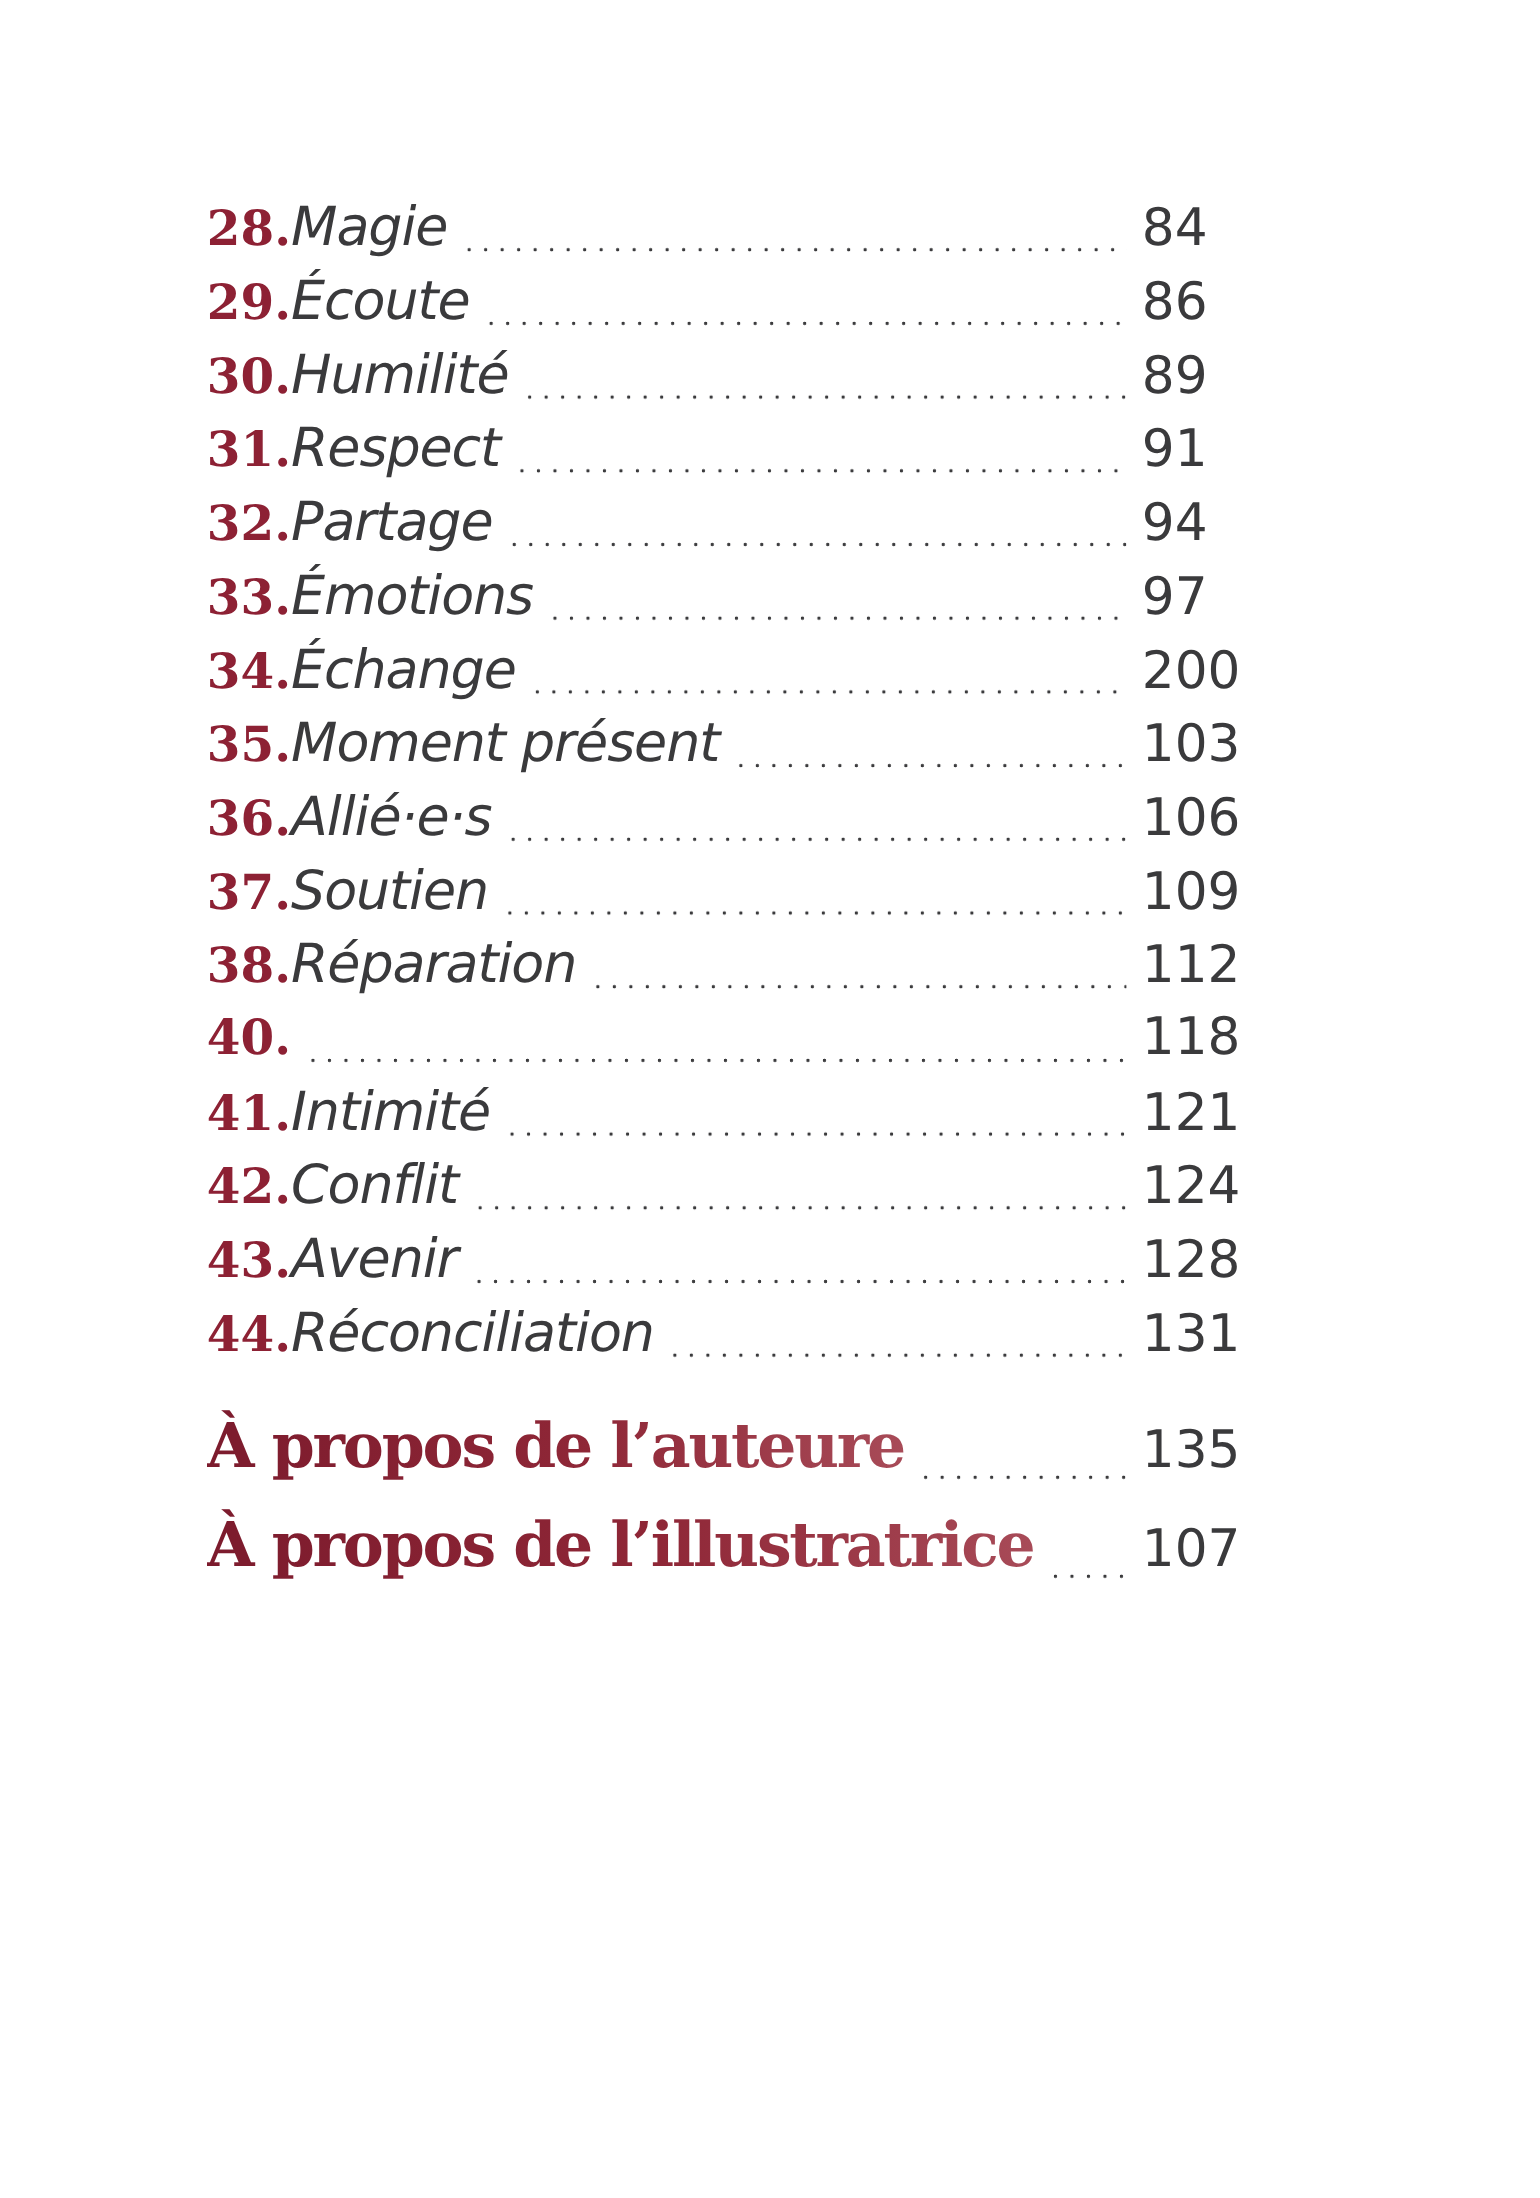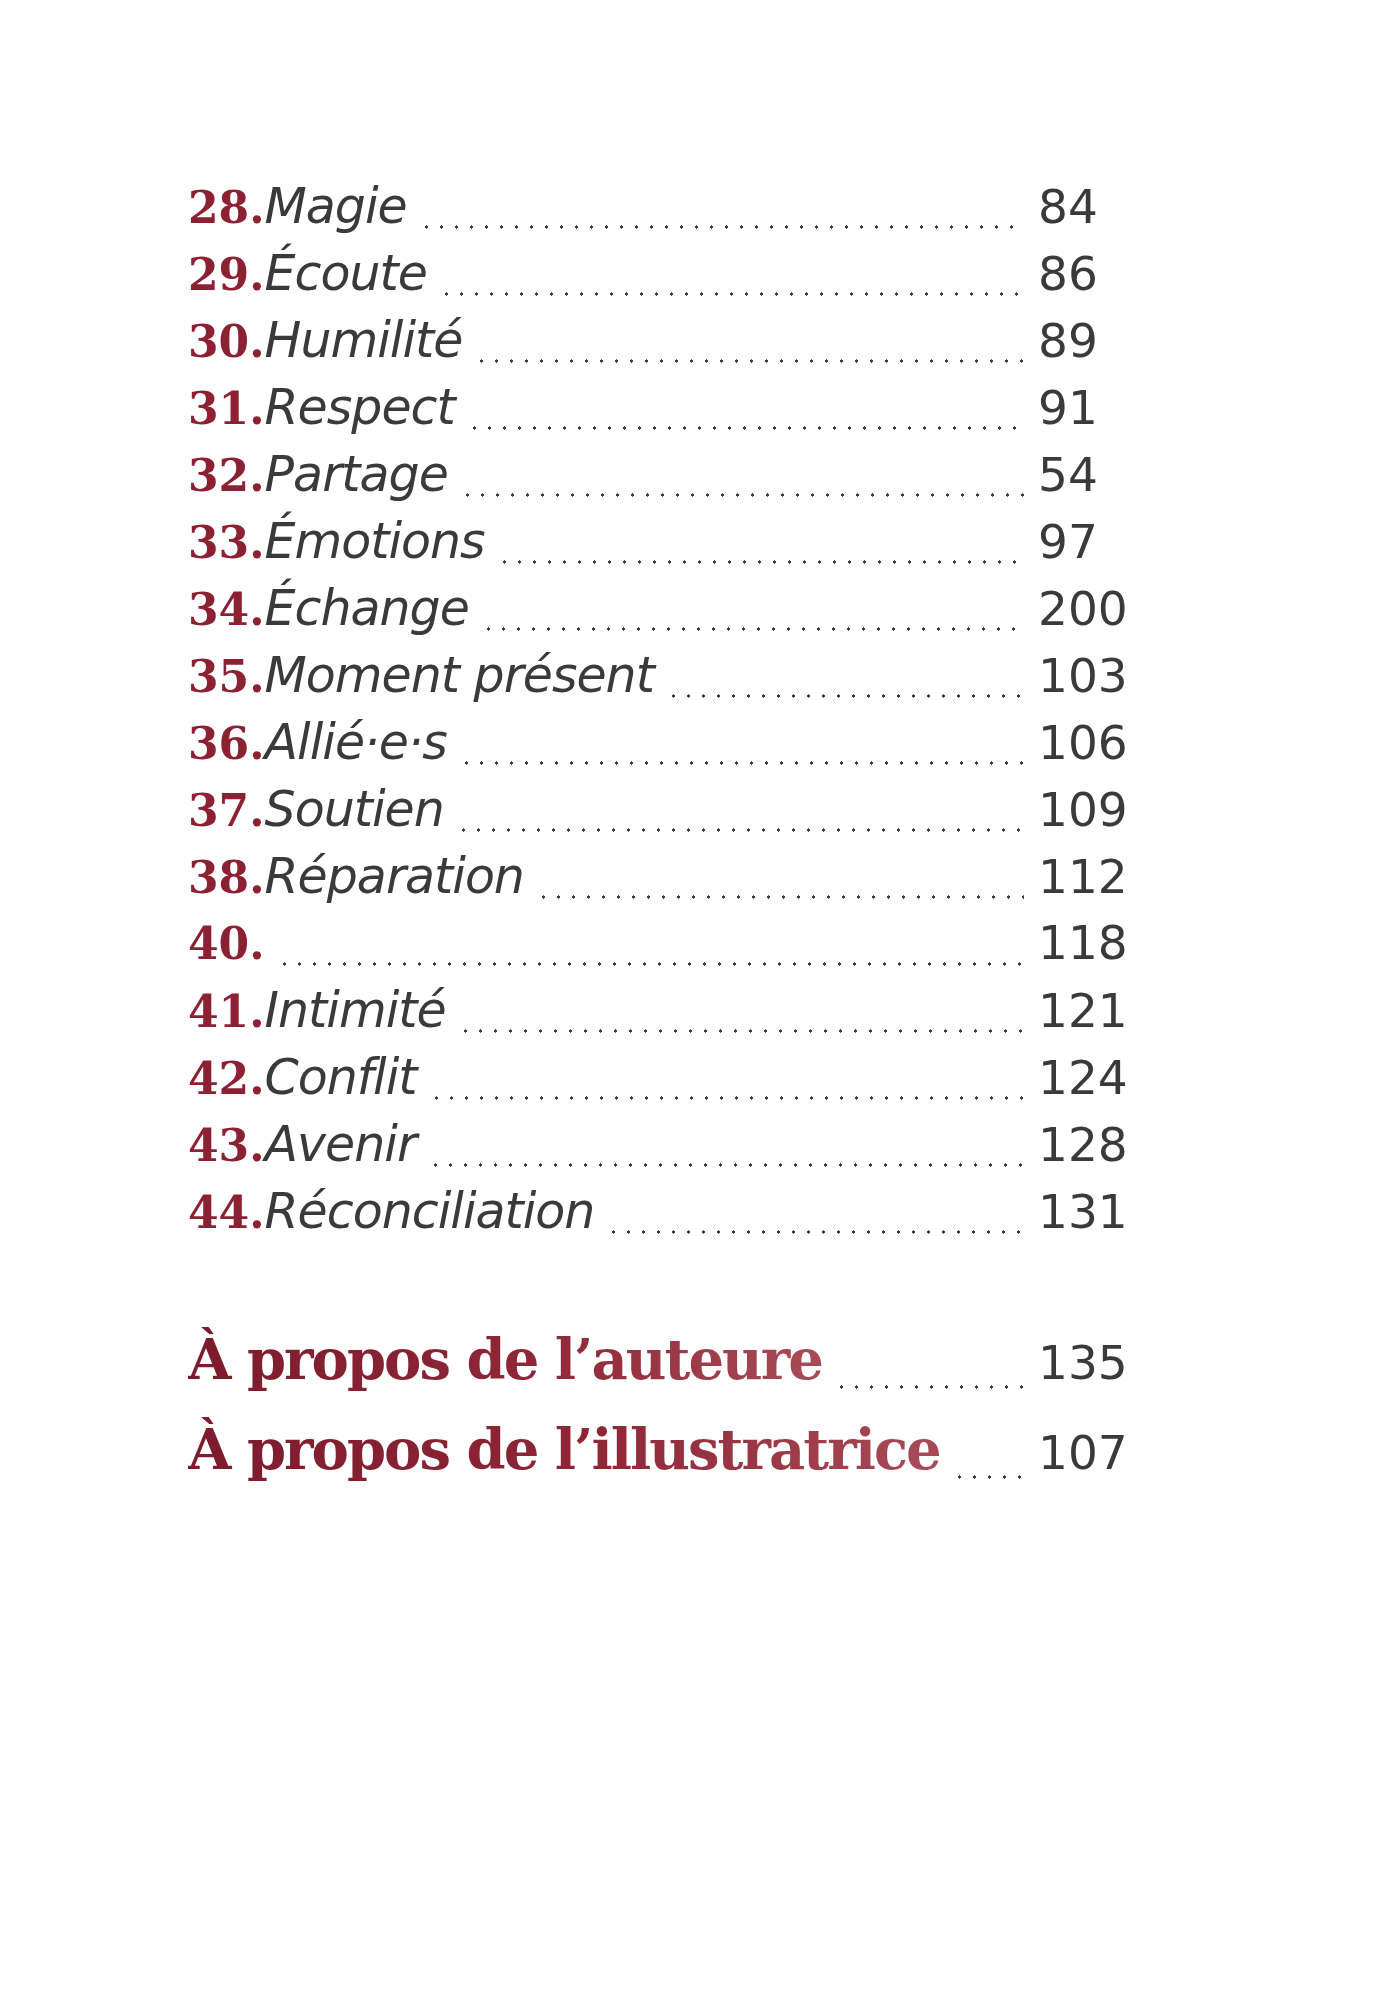--- a/index.html
+++ b/index.html
@@ -55,21 +55,21 @@
     min-width: 12px;
   }
   .pageno {
     color: #3a3a3c;
     font-size: 47px;
     min-width: 116px;
     text-align: left;
     flex: 0 0 auto;
   }
   .about-section {
-    margin-top: 76px;
+    margin-top: 32px;
   }
   .about-row {
     display: flex;
     align-items: baseline;
     height: 90px;
     white-space: nowrap;
   }
   .about-title {
     font-family: "DejaVu Serif", serif;
     font-weight: bold;
@@ -113,21 +113,21 @@
     <div class="row">
       <span class="num">31.</span>
       <span class="title">Respect</span>
       <span class="leader"></span>
       <span class="pageno">91</span>
     </div>
     <div class="row">
       <span class="num">32.</span>
       <span class="title">Partage</span>
       <span class="leader"></span>
-      <span class="pageno">54</span>
+      <span class="pageno">94</span>
     </div>
     <div class="row">
       <span class="num">33.</span>
       <span class="title">Émotions</span>
       <span class="leader"></span>
       <span class="pageno">97</span>
     </div>
     <div class="row">
       <span class="num">34.</span>
       <span class="title">Échange</span>

